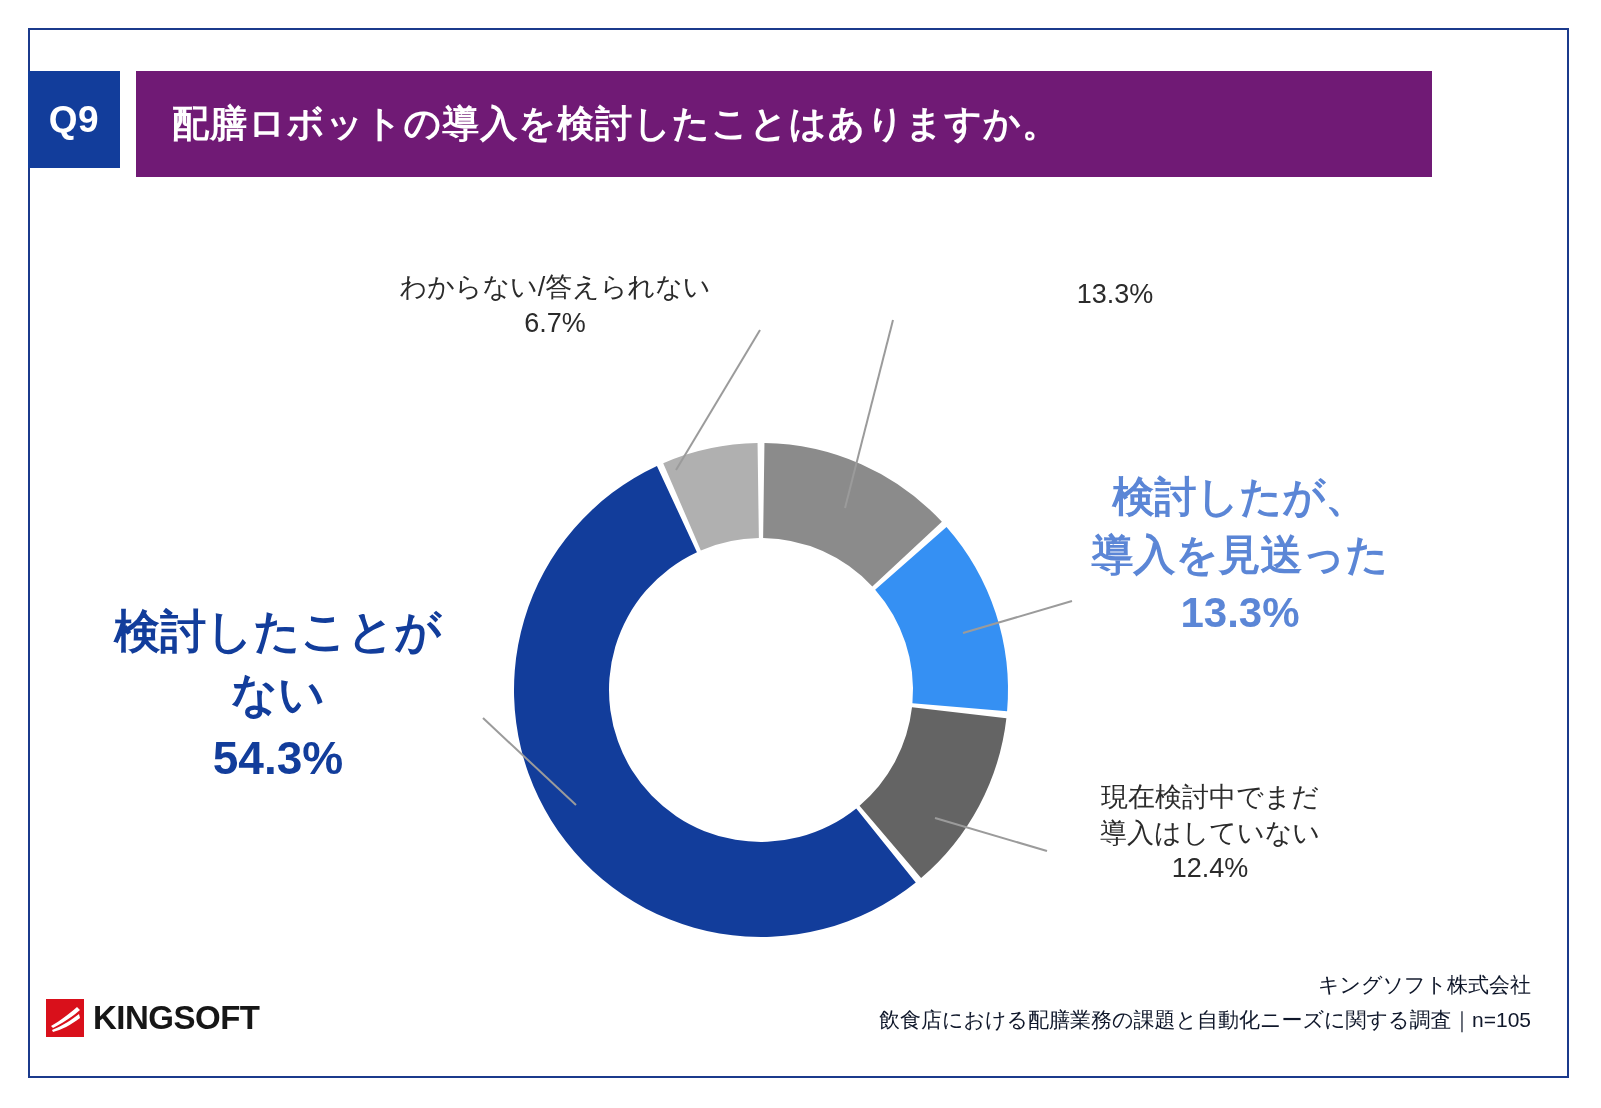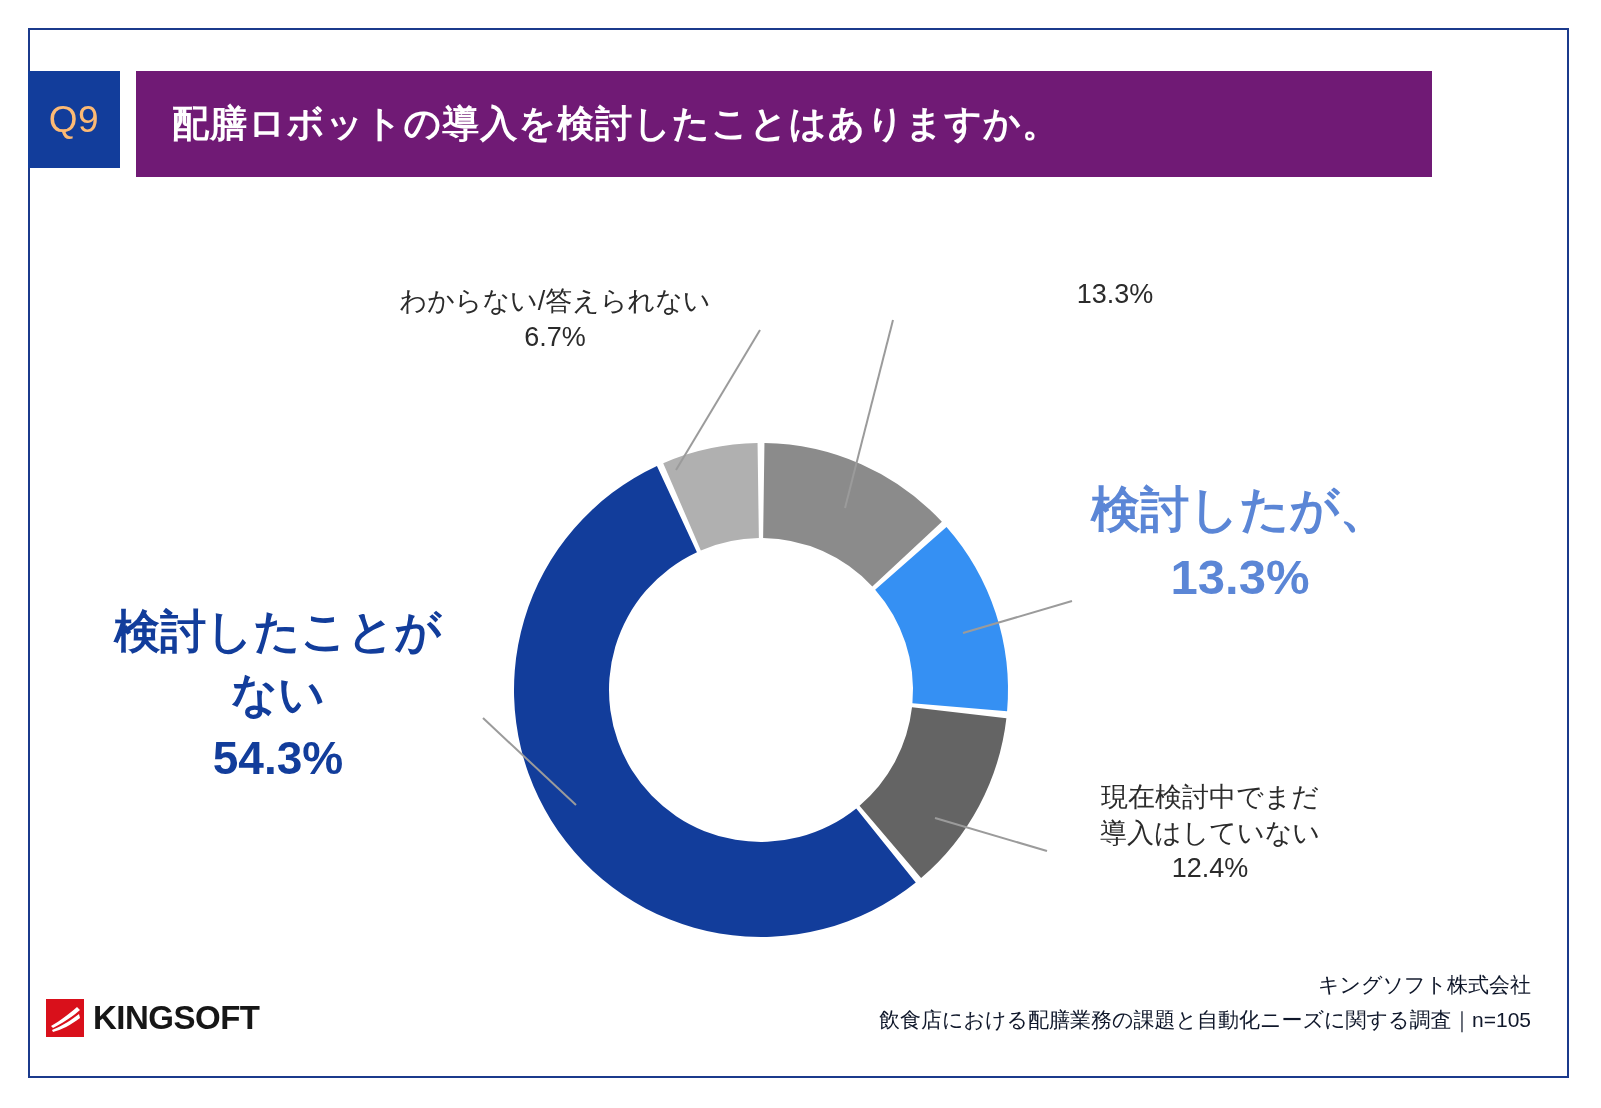--- a/index.html
+++ b/index.html
@@ -35,23 +35,23 @@
     left: 28px;
     top: 71px;
     width: 92px;
     height: 97px;
     background: #123d9b;
     display: flex;
     align-items: center;
     justify-content: center;
   }
   #qbadge span {
-    color: #fdba74;
+    color: #ffffff;
     font-size: 37px;
-    font-weight: normal;
+    font-weight: bold;
     letter-spacing: 0.5px;
   }
   #titlebar {
     position: absolute;
     left: 136px;
     top: 71px;
     width: 1296px;
     height: 106px;
     background: #701a75;
     display: flex;
@@ -92,28 +92,27 @@
     font-weight: normal;
   }
   .label.big-navy {
     color: #123d9b;
     font-size: 46px;
     font-weight: bold;
     line-height: 1.38;
   }
   .label.big-blue {
     color: #5b86d6;
-    font-size: 49px;
+    font-size: 42px;
     font-weight: bold;
     line-height: 1.38;
-    margin-top: 8px;
   }
   .lbl-line { display: block; }
 
-  #lbl-unknown { left: 345px; top: 284px; width: 420px; text-align: center; }
+  #lbl-unknown { left: 345px; top: 270px; width: 420px; text-align: center; }
   #lbl-adopted { left: 905px; top: 277px; width: 420px; }
   #lbl-declined { left: 1040px; top: 468px; width: 400px; }
   #lbl-considering { left: 1040px; top: 780px; width: 340px; }
   #lbl-never { left: 58px; top: 600px; width: 440px; }
 
   
   #logo {
     position: absolute;
     left: 46px;
     top: 999px;
@@ -184,20 +183,21 @@
       <span class="lbl-line">わからない/答えられない</span>
       <span class="lbl-line">6.7%</span>
     </div>
 
     <div class="label dark" id="lbl-adopted">
       <span class="lbl-line">13.3%</span>
     </div>
 
     <div class="label big-blue" id="lbl-declined">
       <span class="lbl-line">検討したが、</span>
+      <span class="lbl-line">導入を見送った</span>
       <span class="lbl-line">13.3%</span>
     </div>
 
     <div class="label dark" id="lbl-considering">
       <span class="lbl-line">現在検討中でまだ</span>
       <span class="lbl-line">導入はしていない</span>
       <span class="lbl-line">12.4%</span>
     </div>
 
     <div class="label big-navy" id="lbl-never">

